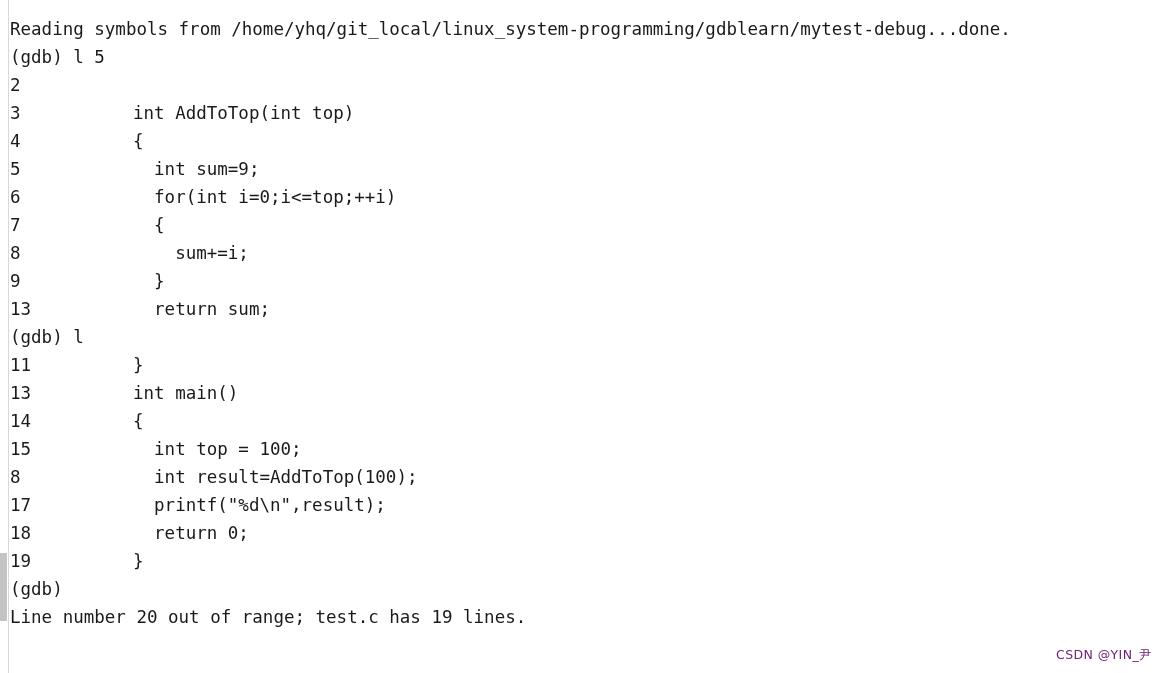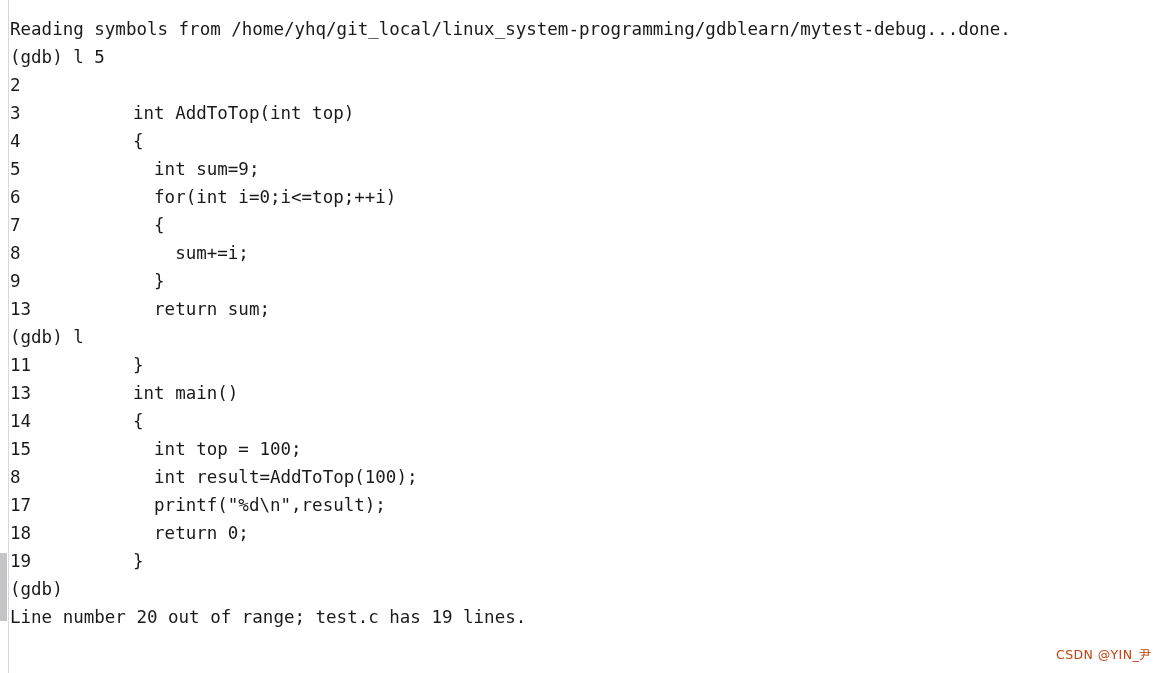--- a/index.html
+++ b/index.html
@@ -73,21 +73,21 @@
   .code {
     white-space: pre;
   }
 
   #watermark {
     position: absolute;
     right: 8px;
     bottom: 9px;
     font-family: "DejaVu Sans", "Liberation Sans", sans-serif;
     font-size: 12.5px;
-    color: #c2410c;
+    color: #701a75;
     letter-spacing: 0.4px;
     white-space: nowrap;
     user-select: none;
   }
 </style>
 </head>
 <body>
 
 <div id="terminal">
 

